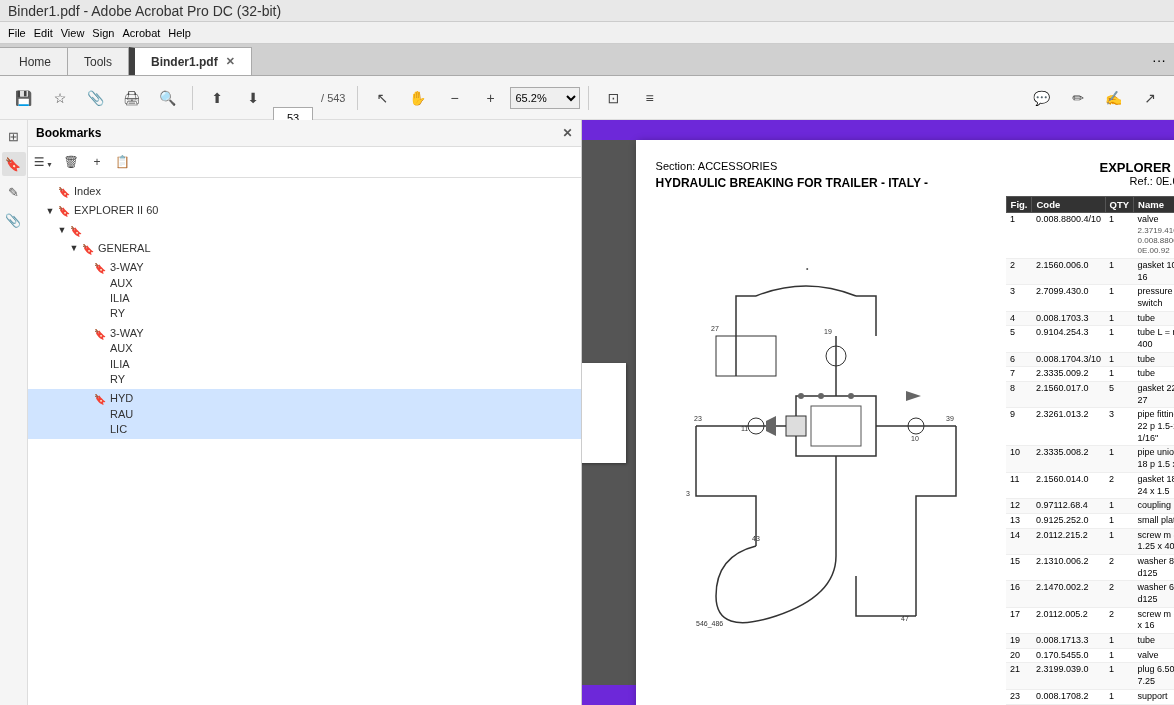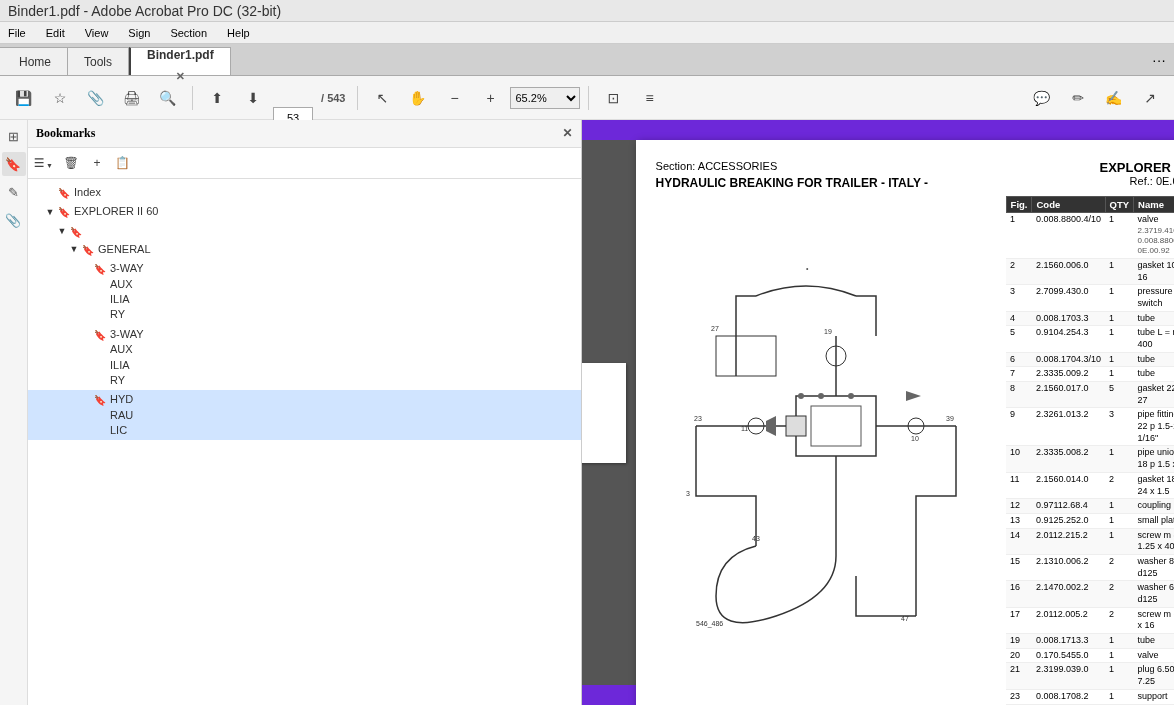--- a/index.html
+++ b/index.html
@@ -19,21 +19,20 @@
 
     
     #menu-bar {
       height: 22px;
       background: #f0f0f0;
       border-bottom: 1px solid #ccc;
       display: flex;
       align-items: center;
       padding: 0 4px;
       font-size: 11px;
-      gap: 12px;
     }
     #menu-bar span { cursor: pointer; padding: 2px 4px; }
 
     
     #tab-bar {
       height: 32px;
       background: #d0d0d0;
       display: flex;
       align-items: flex-end;
       padding: 0;
@@ -48,23 +47,22 @@
       border-top: 1px solid #aaa;
       border-right: 1px solid #aaa;
       cursor: pointer;
       background: #d0d0d0;
       color: #333;
       gap: 8px;
     }
     .tab.active {
       background: #fff;
       border-top: 1px solid #aaa;
-      border-left: 2px solid #404040;
+      border-left: 6px solid #404040;
       font-weight: bold;
-      flex-direction: column;
     }
     .tab-home { background: #f0f0f0; padding-left: 19px; }
     .tab-tools { background: #f0f0f0; }
     .tab-close { font-size: 11px; cursor: pointer; color: #666; }
     #tab-more { margin-left: auto; padding: 4px 8px; font-size: 14px; cursor: pointer; align-self: center; }
 
     
     #toolbar {
       height: 44px;
       background: #f5f5f5;
@@ -89,21 +87,21 @@
     }
     .tool-separator { width: 1px; height: 24px; background: #ccc; margin: 0 4px; }
     .nav-input {
       width: 40px;
       height: 22px;
       text-align: center;
       border: 1px solid #aaa;
       font-size: 11px;
       margin-top: 41px;
     }
-    .nav-total { font-size: 11px; color: #555; padding: 0 4px; font-weight: bold; }
+    .nav-total { font-size: 11px; color: #555; padding: 0 4px; }
     .zoom-select {
       width: 70px;
       height: 22px;
       border: 1px solid #aaa;
       font-size: 11px;
     }
     #toolbar-right {
       margin-left: auto;
       display: flex;
       align-items: center;
@@ -149,21 +147,20 @@
       flex: 1;
       overflow: hidden;
     }
     #bookmarks-header {
       display: flex;
       align-items: center;
       justify-content: space-between;
       padding: 6px 8px;
       border-bottom: 1px solid #ddd;
       background: #f5f5f5;
-      font-family: Liberation Serif, serif;
     }
     #bookmarks-header span { font-size: 12px; font-weight: bold; }
     #bookmarks-close { cursor: pointer; font-size: 14px; color: #555; }
 
     #bookmarks-toolbar {
       display: flex;
       align-items: center;
       padding: 4px 6px;
       border-bottom: 1px solid #ddd;
       gap: 4px;
@@ -300,21 +297,21 @@
 
 <div id="title-bar">
   <span>Binder1.pdf - Adobe Acrobat Pro DC (32-bit)</span>
 </div>
 
 <div id="menu-bar">
   <span>File</span>
   <span>Edit</span>
   <span>View</span>
   <span>Sign</span>
-  <span>Section</span>
+  <span>Acrobat</span>
   <span>Help</span>
 </div>
 
 <div id="tab-bar">
   <div class="tab tab-home">
     <span>Home</span>
   </div>
   <div class="tab tab-tools">
     <span>Tools</span>
   </div>

